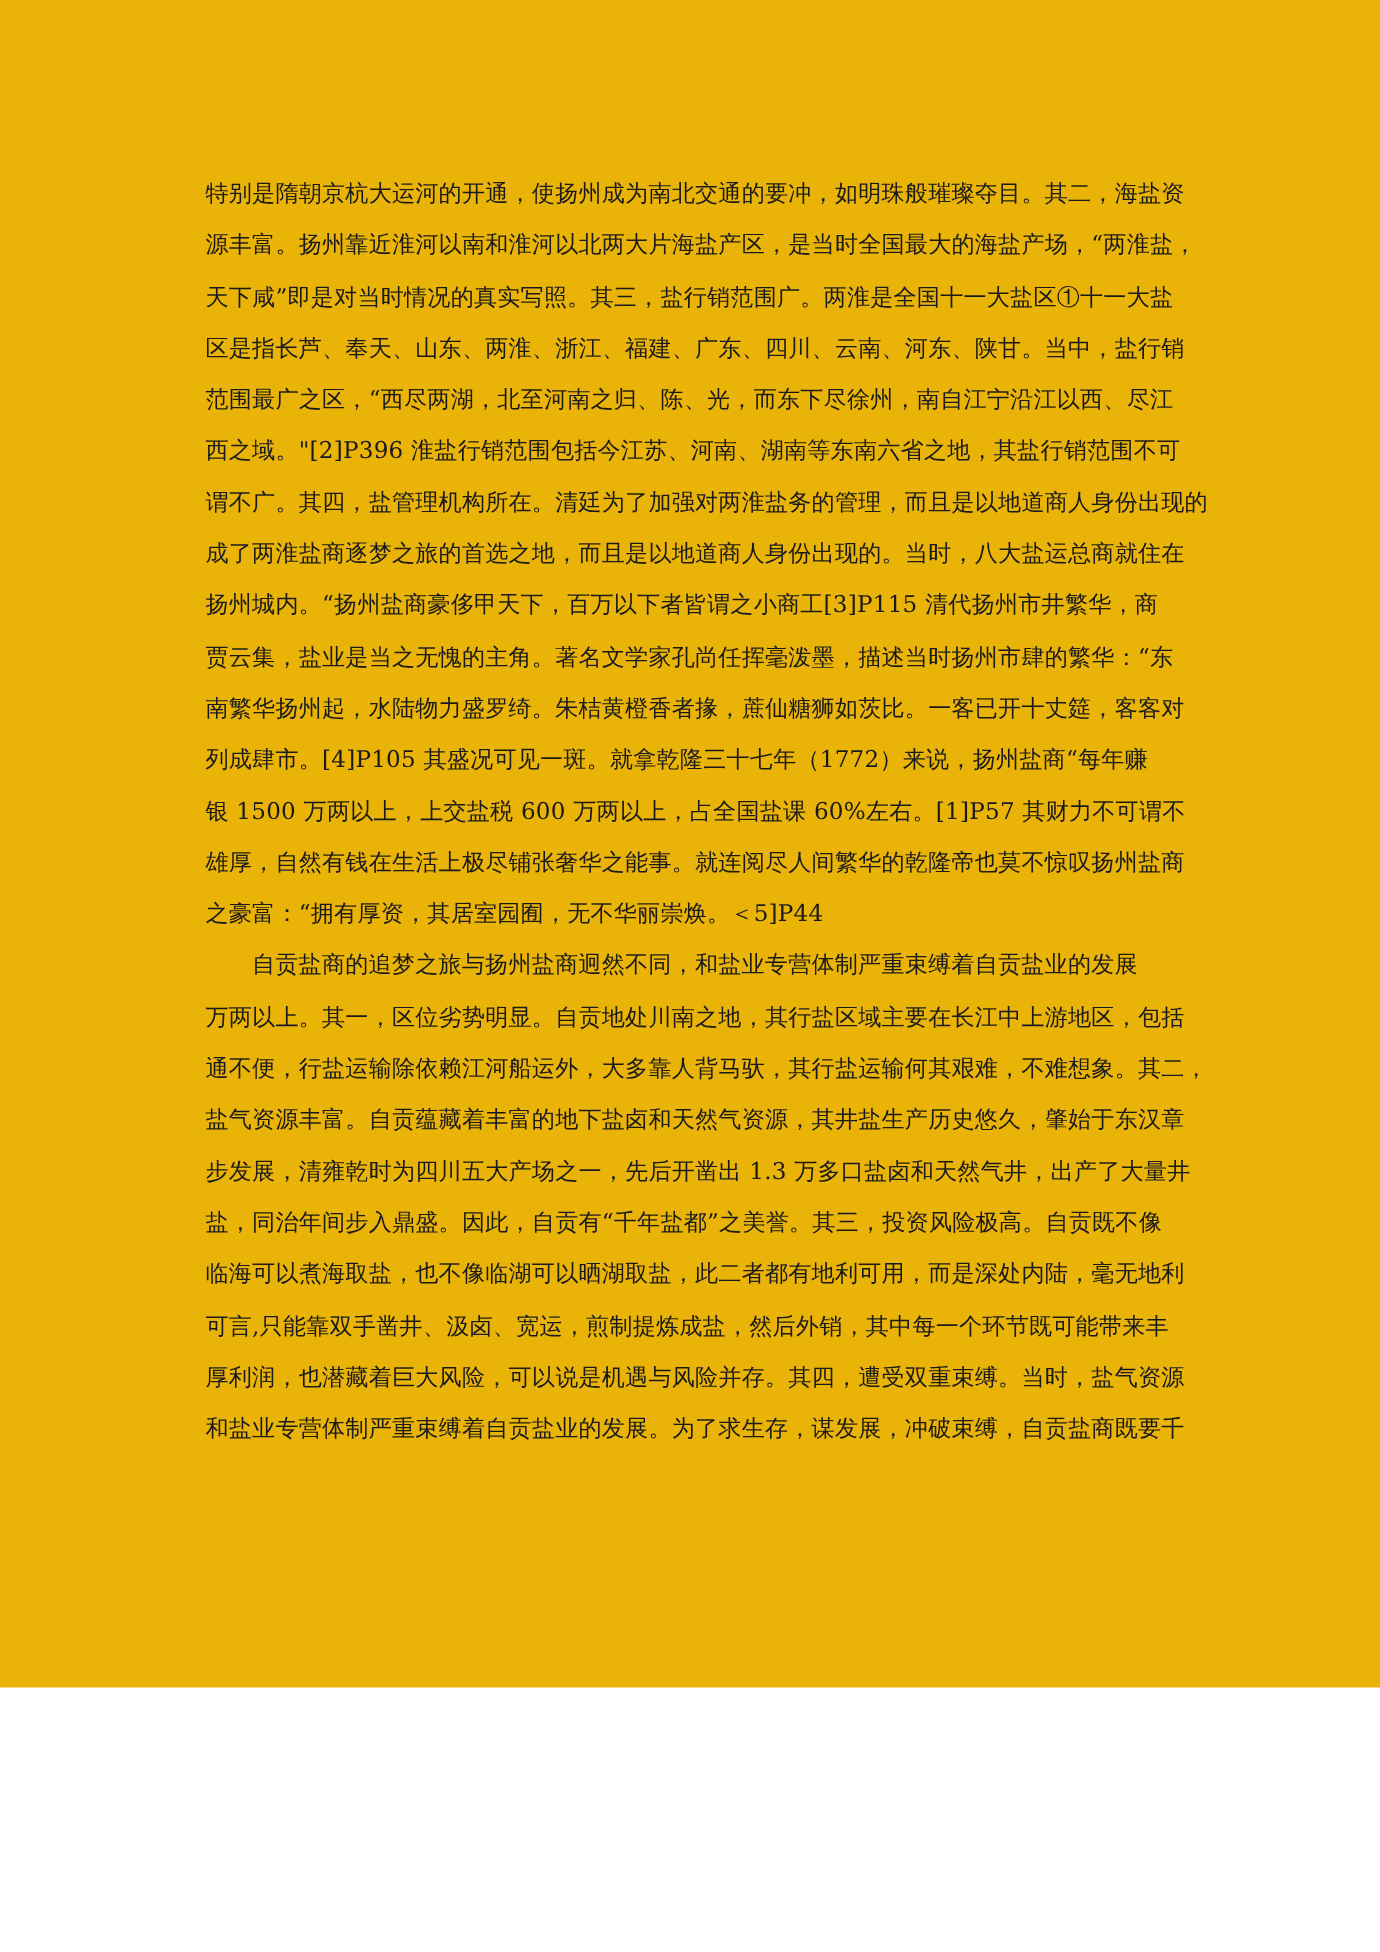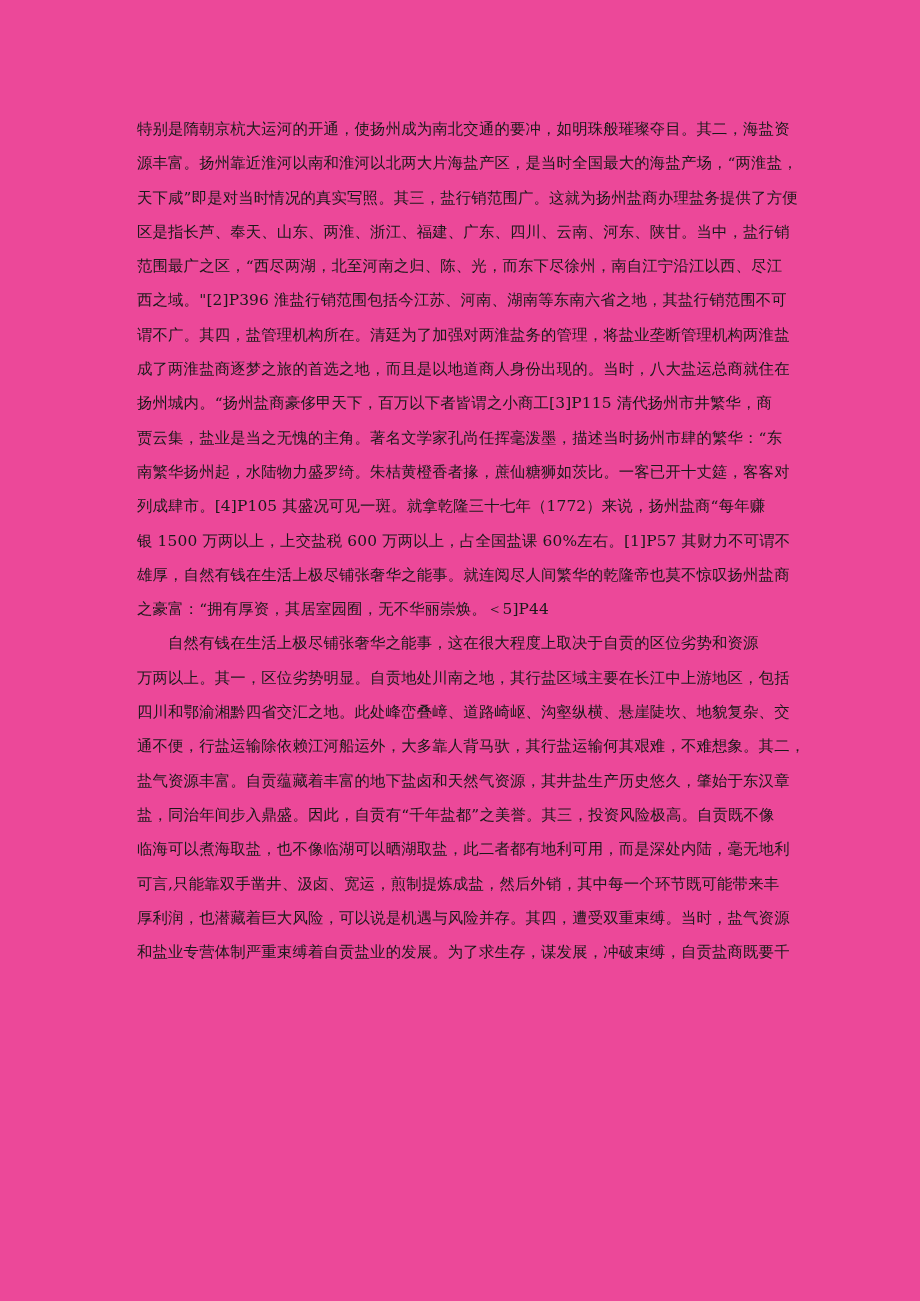--- a/index.html
+++ b/index.html
@@ -13,22 +13,22 @@
       position: relative;
       overflow: hidden;
       font-family: "DejaVu Serif", "Liberation Serif", serif;
       color: #1a1a1a;
     }
     .page {
       position: absolute;
       left: 0;
       top: 0;
       width: 920px;
-      height: 1301px;
-      background: #ec4899;
+      height: 1125px;
+      background: #eab308;
     }
     .text-block {
       position: absolute;
       left: 137px;
       top: 112px;
       width: 660px;
     }
     .line {
       height: 34.3px;
       line-height: 34.3px;
@@ -42,41 +42,41 @@
   </style>
 </head>
 <body>
 
 <div class="page">
   <div class="text-block">
 
     <div class="paragraph">
       <div class="line">特别是隋朝京杭大运河的开通，使扬州成为南北交通的要冲，如明珠般璀璨夺目。其二，海盐资</div>
       <div class="line">源丰富。扬州靠近淮河以南和淮河以北两大片海盐产区，是当时全国最大的海盐产场，“两淮盐，</div>
-      <div class="line">天下咸”即是对当时情况的真实写照。其三，盐行销范围广。这就为扬州盐商办理盐务提供了方便</div>
+      <div class="line">天下咸”即是对当时情况的真实写照。其三，盐行销范围广。两淮是全国十一大盐区①十一大盐</div>
       <div class="line">区是指长芦、奉天、山东、两淮、浙江、福建、广东、四川、云南、河东、陕甘。当中，盐行销</div>
       <div class="line">范围最广之区，“西尽两湖，北至河南之归、陈、光，而东下尽徐州，南自江宁沿江以西、尽江</div>
       <div class="line">西之域。"[2]P396 淮盐行销范围包括今江苏、河南、湖南等东南六省之地，其盐行销范围不可</div>
-      <div class="line">谓不广。其四，盐管理机构所在。清廷为了加强对两淮盐务的管理，将盐业垄断管理机构两淮盐</div>
+      <div class="line">谓不广。其四，盐管理机构所在。清廷为了加强对两淮盐务的管理，而且是以地道商人身份出现的</div>
       <div class="line">成了两淮盐商逐梦之旅的首选之地，而且是以地道商人身份出现的。当时，八大盐运总商就住在</div>
       <div class="line">扬州城内。“扬州盐商豪侈甲天下，百万以下者皆谓之小商工[3]P115 清代扬州市井繁华，商</div>
       <div class="line">贾云集，盐业是当之无愧的主角。著名文学家孔尚任挥毫泼墨，描述当时扬州市肆的繁华：“东</div>
       <div class="line">南繁华扬州起，水陆物力盛罗绮。朱桔黄橙香者掾，蔗仙糖狮如茨比。一客已开十丈筵，客客对</div>
       <div class="line">列成肆市。[4]P105 其盛况可见一斑。就拿乾隆三十七年（1772）来说，扬州盐商“每年赚</div>
       <div class="line">银 1500 万两以上，上交盐税 600 万两以上，占全国盐课 60%左右。[1]P57 其财力不可谓不</div>
       <div class="line">雄厚，自然有钱在生活上极尽铺张奢华之能事。就连阅尽人间繁华的乾隆帝也莫不惊叹扬州盐商</div>
       <div class="line">之豪富：“拥有厚资，其居室园囿，无不华丽崇焕。＜5]P44</div>
     </div>
 
     <div class="paragraph">
-      <div class="line indent">自然有钱在生活上极尽铺张奢华之能事，这在很大程度上取决于自贡的区位劣势和资源</div>
+      <div class="line indent">自贡盐商的追梦之旅与扬州盐商迥然不同，和盐业专营体制严重束缚着自贡盐业的发展</div>
       <div class="line">万两以上。其一，区位劣势明显。自贡地处川南之地，其行盐区域主要在长江中上游地区，包括</div>
-      <div class="line">四川和鄂渝湘黔四省交汇之地。此处峰峦叠嶂、道路崎岖、沟壑纵横、悬崖陡坎、地貌复杂、交</div>
       <div class="line">通不便，行盐运输除依赖江河船运外，大多靠人背马驮，其行盐运输何其艰难，不难想象。其二，</div>
       <div class="line">盐气资源丰富。自贡蕴藏着丰富的地下盐卤和天然气资源，其井盐生产历史悠久，肇始于东汉章</div>
+      <div class="line">步发展，清雍乾时为四川五大产场之一，先后开凿出 1.3 万多口盐卤和天然气井，出产了大量井</div>
       <div class="line">盐，同治年间步入鼎盛。因此，自贡有“千年盐都”之美誉。其三，投资风险极高。自贡既不像</div>
       <div class="line">临海可以煮海取盐，也不像临湖可以晒湖取盐，此二者都有地利可用，而是深处内陆，毫无地利</div>
       <div class="line">可言,只能靠双手凿井、汲卤、宽运，煎制提炼成盐，然后外销，其中每一个环节既可能带来丰</div>
       <div class="line">厚利润，也潜藏着巨大风险，可以说是机遇与风险并存。其四，遭受双重束缚。当时，盐气资源</div>
       <div class="line">和盐业专营体制严重束缚着自贡盐业的发展。为了求生存，谋发展，冲破束缚，自贡盐商既要千</div>
     </div>
 
   </div>
 </div>
 

